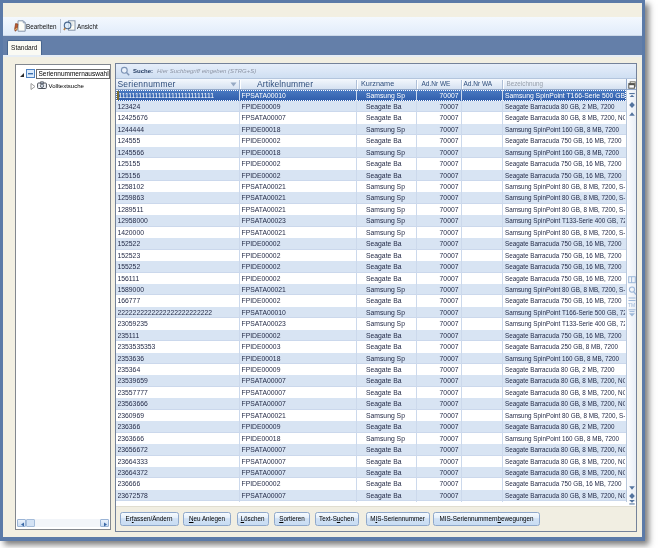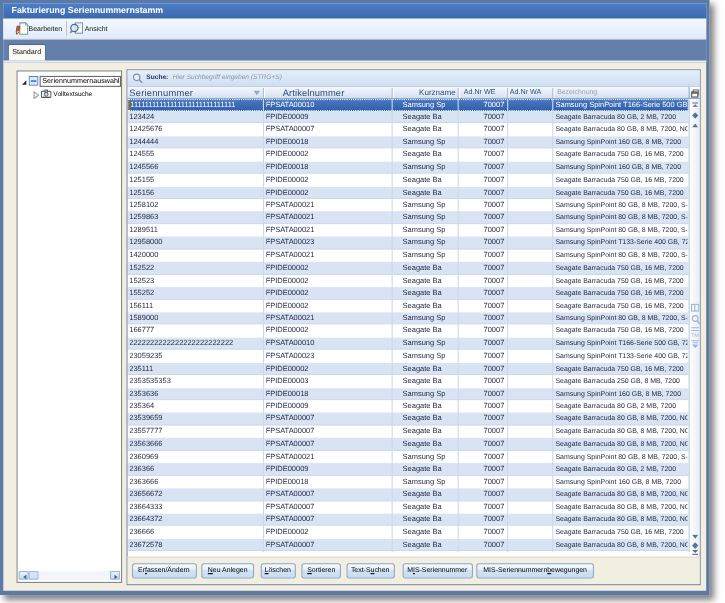--- a/index.html
+++ b/index.html
@@ -43,21 +43,20 @@
 #vscroll{position:absolute;left:510px;top:25.5px;width:10px;height:412px;background:linear-gradient(90deg,#fdfdfe,#e8eef6);border-left:1px solid #b9c8dc;}
 #colchooser{position:absolute;left:510px;top:15px;width:10px;height:10.5px;background:linear-gradient(#fcfdfe,#dfe8f3);border-left:1px solid #93a9ca;border-bottom:1px solid #93a9ca;}
 
 #gfoot{position:absolute;left:0;top:441.5px;width:520px;height:25px;background:#f1eee2;border-top:1px solid #e0ddd0;}
 .btn{position:absolute;top:5px;height:14px;background:linear-gradient(#f6fafe,#e3eefa 45%,#d2e2f5 46%,#c8dcf2);border:1px solid #8fa8cb;border-radius:2.5px;font-size:6.3px;color:#000;text-align:center;line-height:12px;white-space:nowrap;}
 .btn u{text-decoration:underline;}
 svg{position:absolute;}
 </style></head>
 <body>
 <div id="win">
- <div id="title">Fakturierung Seriennummernstamm</div>
  <div id="toolbar">
    <svg style="left:10.5px;top:2.5px" width="12" height="12" viewBox="0 0 12 12">
      <path d="M4 0.8 h5.2 l2 2 v8.4 h-7.2 z" fill="#fdfdf6" stroke="#8494ab" stroke-width="1"></path>
      <path d="M9.2 0.8 l2 2 h-2 z" fill="#d7e2ef" stroke="#8494ab" stroke-width=".7"></path>
      <path d="M1.6 3.6 l2.3 0.5 l-0.9 5.6 l-1.9 1.5 l-0.4-2.4 z" fill="#c05a30" stroke="#7e3c1e" stroke-width=".7"></path>
      <path d="M1.1 9.2 l1.9 -1.5 l0.4 1.1 l-1.9 1.5 z" fill="#e8c87a"></path>
    </svg>
    <div class="tbtxt" style="left:23px">Bearbeiten</div>
    <div id="tsep"></div>
    <svg style="left:60px;top:2.5px" width="13" height="13" viewBox="0 0 13 13">
@@ -109,21 +108,21 @@
      <svg style="left:4px;top:2px" width="11" height="11" viewBox="0 0 11 11">
           <circle cx="4.3" cy="4.3" r="2.9" fill="#eaf1fa" stroke="#7c93b5" stroke-width="1.1"></circle>
           <line x1="6.5" y1="6.5" x2="9.2" y2="9.2" stroke="#7c93b5" stroke-width="1.4"></line>
         </svg>
      <span class="lbl">Suche:</span>
         <span class="hint">Hier Suchbegriff eingeben (STRG+S)</span>
    </div>
    <div id="ghead">
      <span style="left:1.5px;font-size:8.5px;letter-spacing:.2px">Seriennummer</span>
      <span style="left:141px;font-size:8.5px;letter-spacing:.1px">Artikelnummer</span>
-     <span style="left:265px;font-size:7.3px">Kurzname</span>
+     <span style="left:245px;font-size:7.3px">Kurzname</span>
      <span style="left:305.5px;font-size:6.5px">Ad.Nr WE</span>
      <span style="left:347.5px;font-size:6.5px">Ad.Nr WA</span>
      <span style="left:390.5px;color:#98a0ac;font-size:6.3px">Bezeichnung</span>
      <svg style="left:114px;top:3px" width="7" height="5" viewBox="0 0 7 5">
           <path d="M0.5 0.5 L6.5 0.5 L3.5 4.5 Z" fill="#96a9c4"></path>
         </svg>
      <div class="hd" style="left:123px"></div>
      <div class="hd" style="left:240px"></div>
      <div class="hd" style="left:299.5px"></div>
      <div class="hd" style="left:345px"></div>

